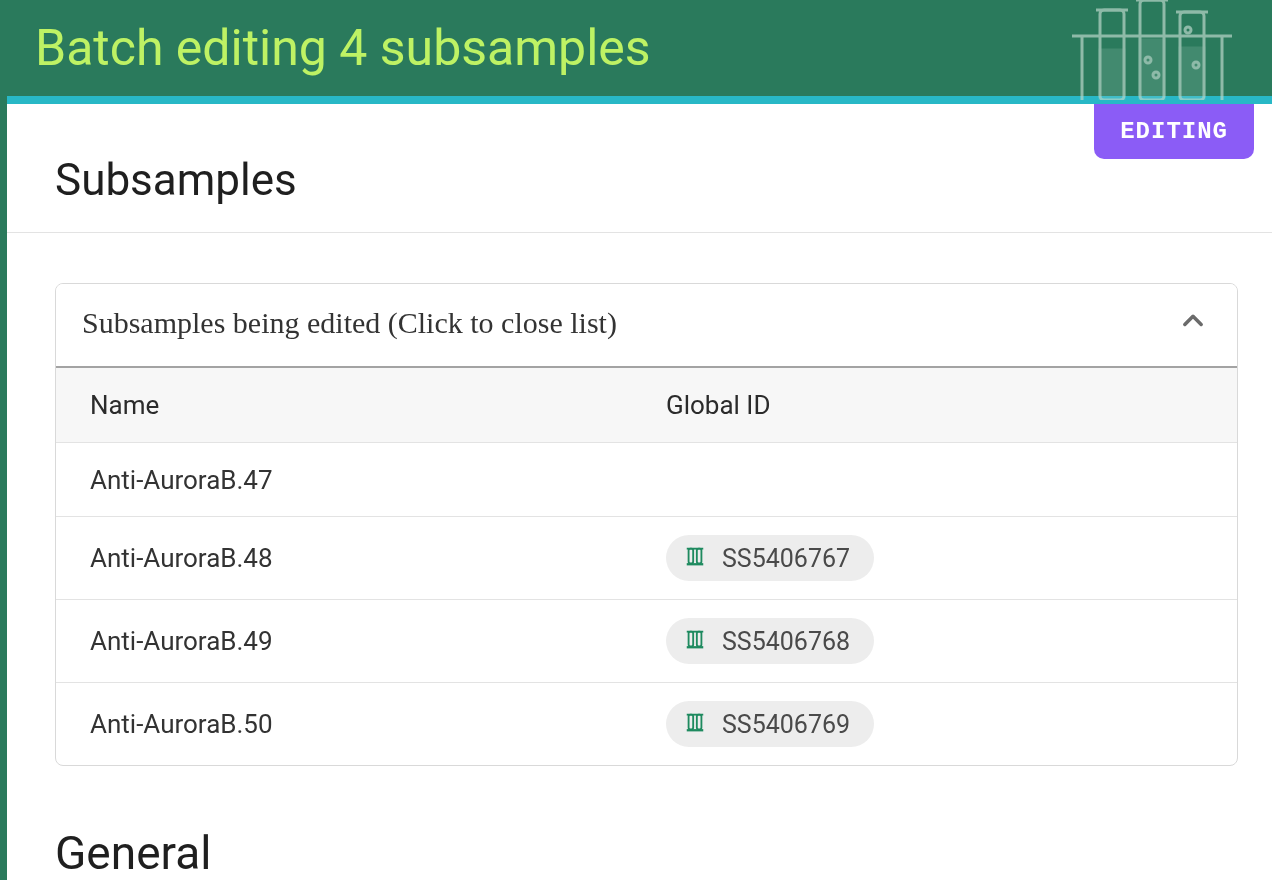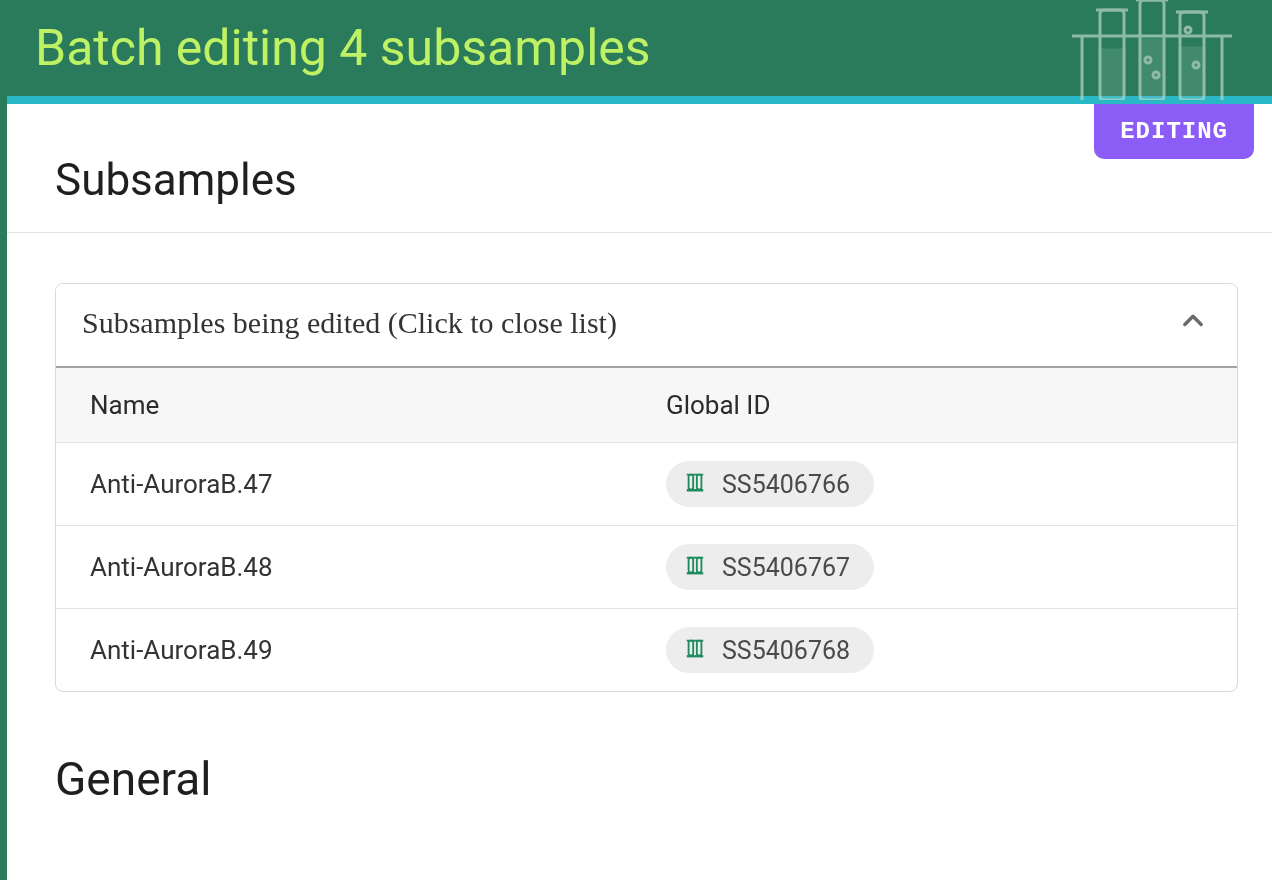--- a/index.html
+++ b/index.html
@@ -201,32 +201,20 @@
       </div>
 
       <div class="table-header-row">
         <div class="table-header-cell col-name">Name</div>
         <div class="table-header-cell col-id">Global ID</div>
       </div>
 
       <div id="table-body">
           <div class="table-row">
             <div class="table-cell col-name">Anti-AuroraB.47</div>
-            <div class="table-cell col-id"><span class="id-chip">
-                <span><svg class="tube-icon" viewBox="0 0 24 24">
-                    <g stroke="#1e8a5f" stroke-width="2" fill="none">
-                      <rect x="5" y="4" width="5" height="16" rx="2"></rect>
-                      <rect x="14" y="4" width="5" height="16" rx="2"></rect>
-                      <line x1="3" y1="4" x2="12" y2="4"></line>
-                      <line x1="12" y1="4" x2="21" y2="4"></line>
-                      <line x1="3" y1="21" x2="21" y2="21" stroke-width="2.5"></line>
-                    </g>
-                  </svg></span>
-                <span class="id-text">SS5406766</span>
-              </span></div>
           </div>
           <div class="table-row">
             <div class="table-cell col-name">Anti-AuroraB.48</div>
             <div class="table-cell col-id"><span class="id-chip">
                 <span><svg class="tube-icon" viewBox="0 0 24 24">
                     <g stroke="#1e8a5f" stroke-width="2" fill="none">
                       <rect x="5" y="4" width="5" height="16" rx="2"></rect>
                       <rect x="14" y="4" width="5" height="16" rx="2"></rect>
                       <line x1="3" y1="4" x2="12" y2="4"></line>
                       <line x1="12" y1="4" x2="21" y2="4"></line>
@@ -244,19 +232,34 @@
                       <rect x="5" y="4" width="5" height="16" rx="2"></rect>
                       <rect x="14" y="4" width="5" height="16" rx="2"></rect>
                       <line x1="3" y1="4" x2="12" y2="4"></line>
                       <line x1="12" y1="4" x2="21" y2="4"></line>
                       <line x1="3" y1="21" x2="21" y2="21" stroke-width="2.5"></line>
                     </g>
                   </svg></span>
                 <span class="id-text">SS5406768</span>
               </span></div>
           </div>
+          <div class="table-row">
+            <div class="table-cell col-name">Anti-AuroraB.50</div>
+            <div class="table-cell col-id"><span class="id-chip">
+                <span><svg class="tube-icon" viewBox="0 0 24 24">
+                    <g stroke="#1e8a5f" stroke-width="2" fill="none">
+                      <rect x="5" y="4" width="5" height="16" rx="2"></rect>
+                      <rect x="14" y="4" width="5" height="16" rx="2"></rect>
+                      <line x1="3" y1="4" x2="12" y2="4"></line>
+                      <line x1="12" y1="4" x2="21" y2="4"></line>
+                      <line x1="3" y1="21" x2="21" y2="21" stroke-width="2.5"></line>
+                    </g>
+                  </svg></span>
+                <span class="id-text">SS5406769</span>
+              </span></div>
+          </div>
         </div>
     </div>
 
     <h2 class="second-heading">General</h2>
   </div>
 
 </div>
 
 </body></html>

